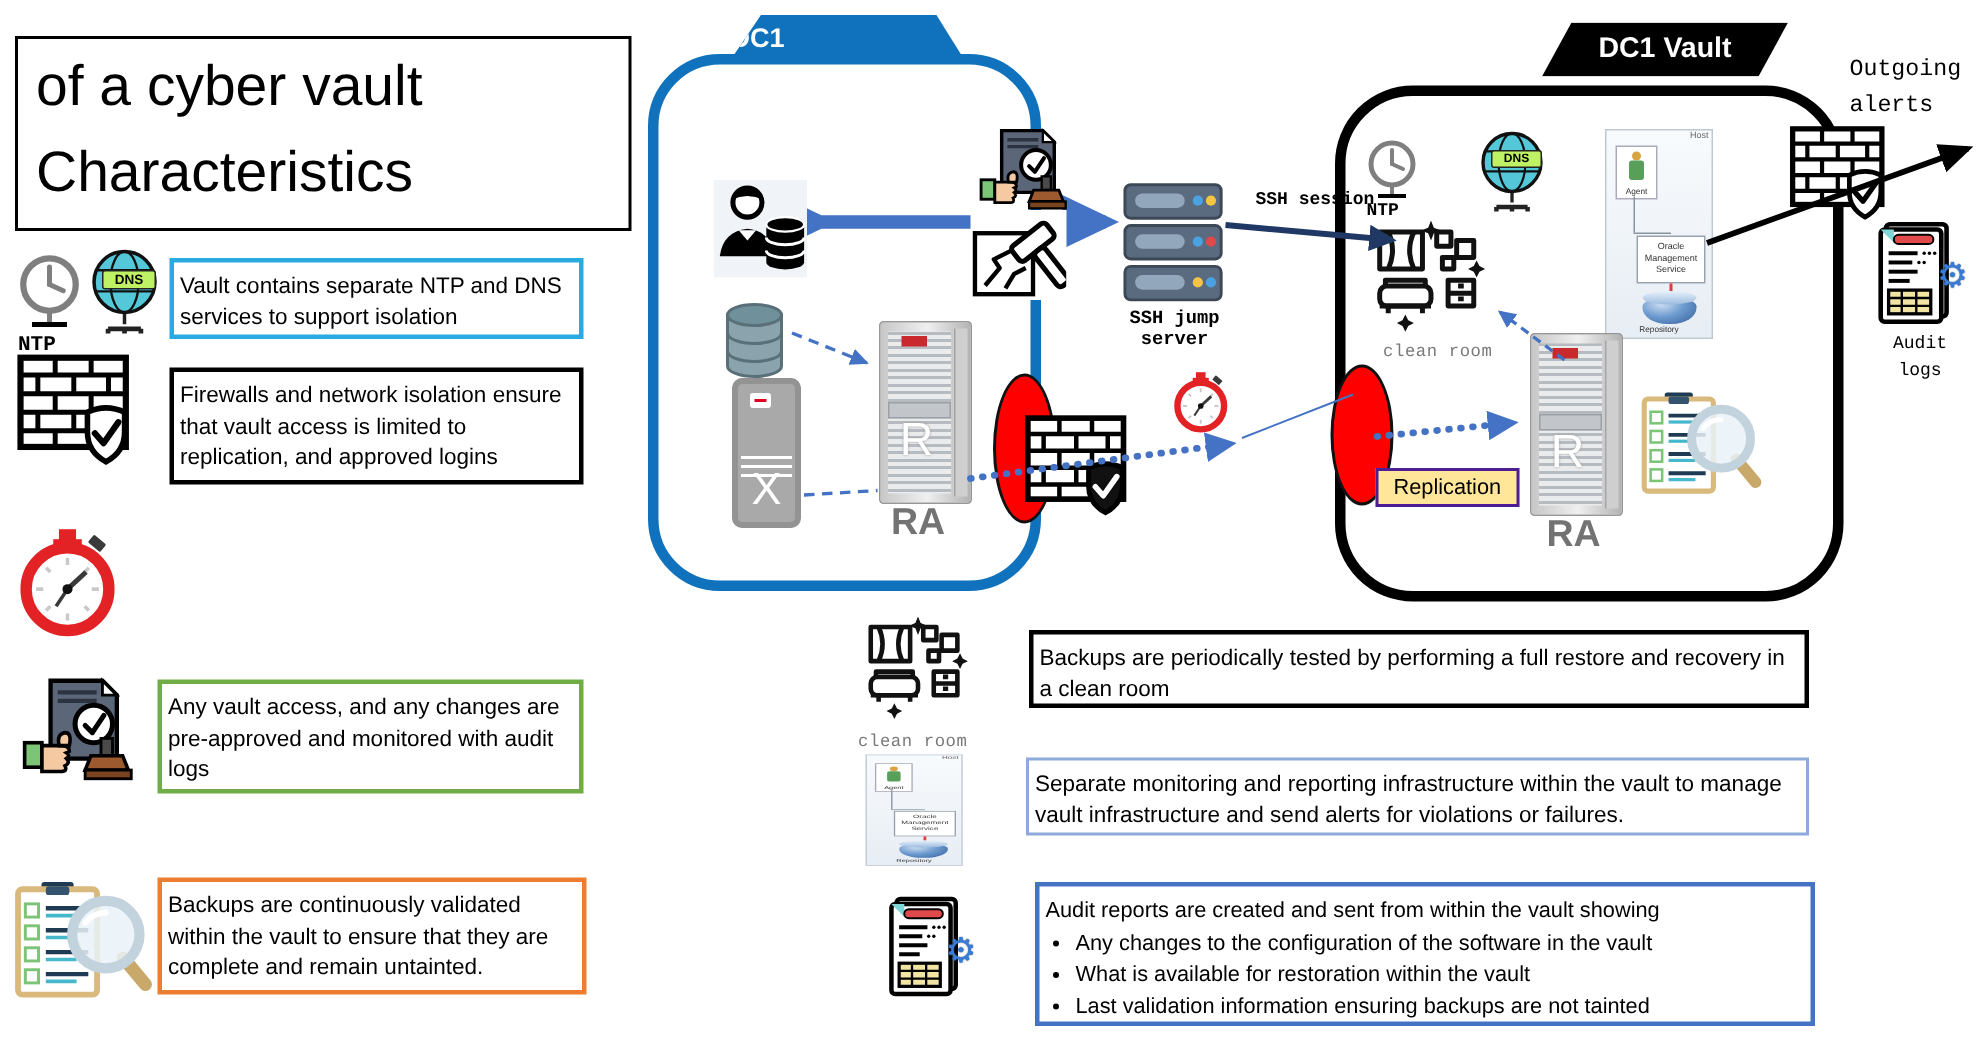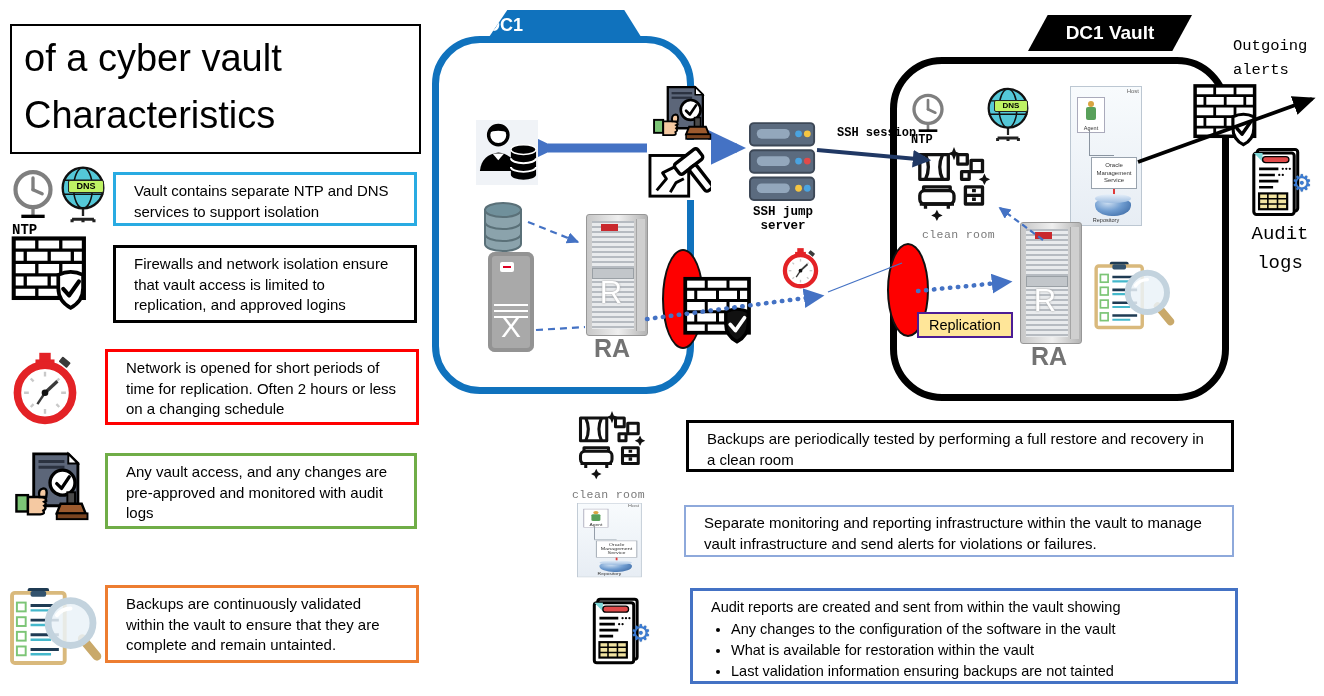--- a/index.html
+++ b/index.html
@@ -1,21 +1,21 @@
 <!DOCTYPE html>
 <html><head>
 <meta charset="utf-8">
 <style>
   html,body{margin:0;padding:0;background:#fff;}
   #canvas{position:relative;width:1324px;height:696px;background:#fff;
           font-family:"Liberation Sans",sans-serif;color:#000;overflow:hidden;}
   .abs{position:absolute;}
   
   .tbox{position:absolute;background:#fff;border:3px solid #000;
-        font-size:15px;line-height:1.38;padding:6px 18px;color:#000;}
+        font-size:15px;line-height:1.38;padding:6px 4px;color:#000;}
   .tbox.thin{border-width:2px;}
   
   #title-box{left:10px;top:24px;width:383px;height:118px;border:2px solid #000;
              font-size:38px;line-height:1.5;padding:4px 12px;}
   
   .dc1-border{left:432px;top:36px;width:248px;height:344px;border:7px solid #1072BD;border-radius:48px;}
   .vault-border{left:890px;top:57px;width:325px;height:330px;border:7px solid #000;border-radius:52px;}
   .dc1-tab{left:487px;top:10px;width:156px;height:30px;background:#1072BD;color:#fff;
            font-size:18px;font-weight:bold;line-height:30px;
            clip-path:polygon(13% 0,88% 0,100% 100%,0 100%);}
@@ -335,21 +335,20 @@
       </svg>
     </div>
   <div class="ic" style="left:4px;top:586px;width:98px;height:80px">
       <svg viewBox="0 0 100 82">
         <use href="#sym-clipboard"></use>
       </svg>
     </div>
 
   <div class="tbox" style="left:113px;top:172px;width:262px;height:36px;border-color:#29ABE2">Vault contains separate NTP and DNS services to support isolation</div>
   <div class="tbox" style="left:113px;top:245px;width:262px;height:60px;border-color:#000">Firewalls and network isolation ensure that vault access is limited to replication, and approved logins</div>
-  <div class="tbox" style="left:105px;top:349px;width:272px;height:58px;border-color:#FF0000">Network is opened for short periods of time for replication. Often 2 hours or less on a changing schedule</div>
   <div class="tbox" style="left:105px;top:453px;width:270px;height:58px;border-color:#70AD47">Any vault access, and any changes are pre-approved and monitored with audit logs</div>
   <div class="tbox" style="left:105px;top:585px;width:272px;height:60px;border-color:#ED7D31">Backups are continuously validated within the vault to ensure that they are complete and remain untainted.</div>
 
   <div class="abs dc1-border"></div>
   <div class="abs vault-border"></div>
 
   <svg class="layer">
     <defs>
       <marker id="mU-blue" markerWidth="5" markerHeight="5" refX="3.2" refY="2" orient="auto">
           <path d="M0 0 L4.2 2 L0 4 z" fill="#4472C4"></path>
@@ -474,21 +473,21 @@
         <use href="#sym-firewall"></use>
       </svg>
     </div>
   <div class="lbl" style="left:1233px;top:34px;width:92px;font-size:15.5px;line-height:1.55">Outgoing alerts</div>
   <div class="ic" style="left:1242px;top:146px;width:64px;height:72px">
     <svg viewBox="0 0 70 82">
         <use href="#sym-auditdoc"></use>
       </svg>
     <span class="gear" style="right:-6px;top:26px">⚙</span>
   </div>
-  <div class="lbl" style="left:1250px;top:220px;width:60px;font-size:19px;line-height:1.5;text-align:center">Audit logs</div>
+  <div class="lbl" style="left:1250px;top:220px;width:60px;font-size:12px;line-height:1.5;text-align:center">Audit logs</div>
 
   <div class="ic" style="left:577px;top:411px;width:70px;height:70px">
       <svg viewBox="0 0 80 80">
         <use href="#sym-cleanroom"></use>
       </svg>
     </div>
   <div class="lbl cleanroom-lbl" style="left:572px;top:488px">clean room</div>
   <div class="tbox" style="left:686px;top:420px;width:506px;height:34px;border-width:3px;border-color:#000">Backups are periodically tested by performing a full restore and recovery in a clean room</div>
 
   <div class="abs" style="left:577px;top:503px;width:64px;height:74px">

